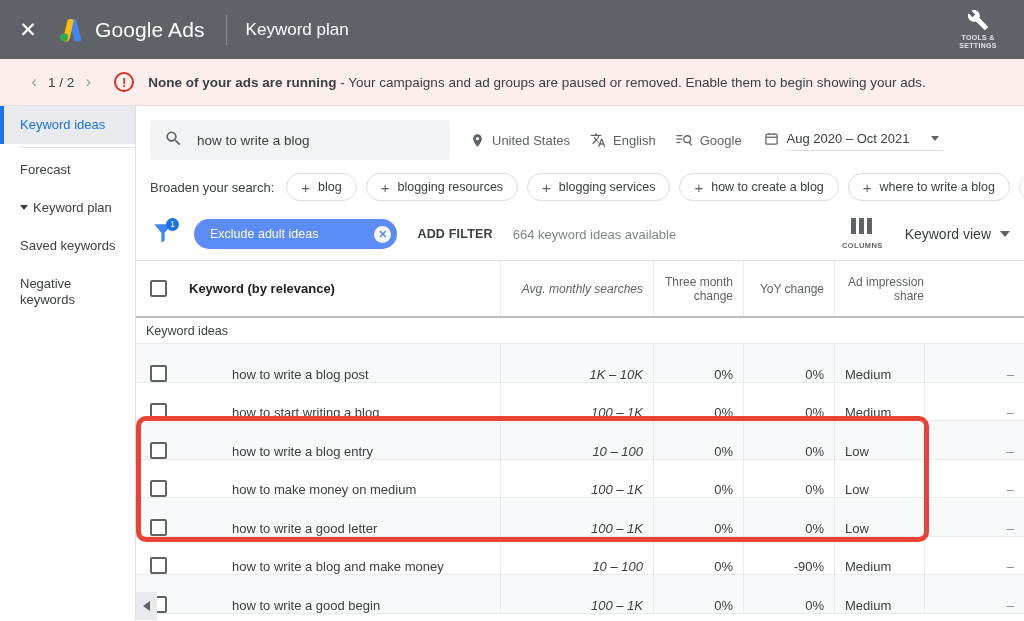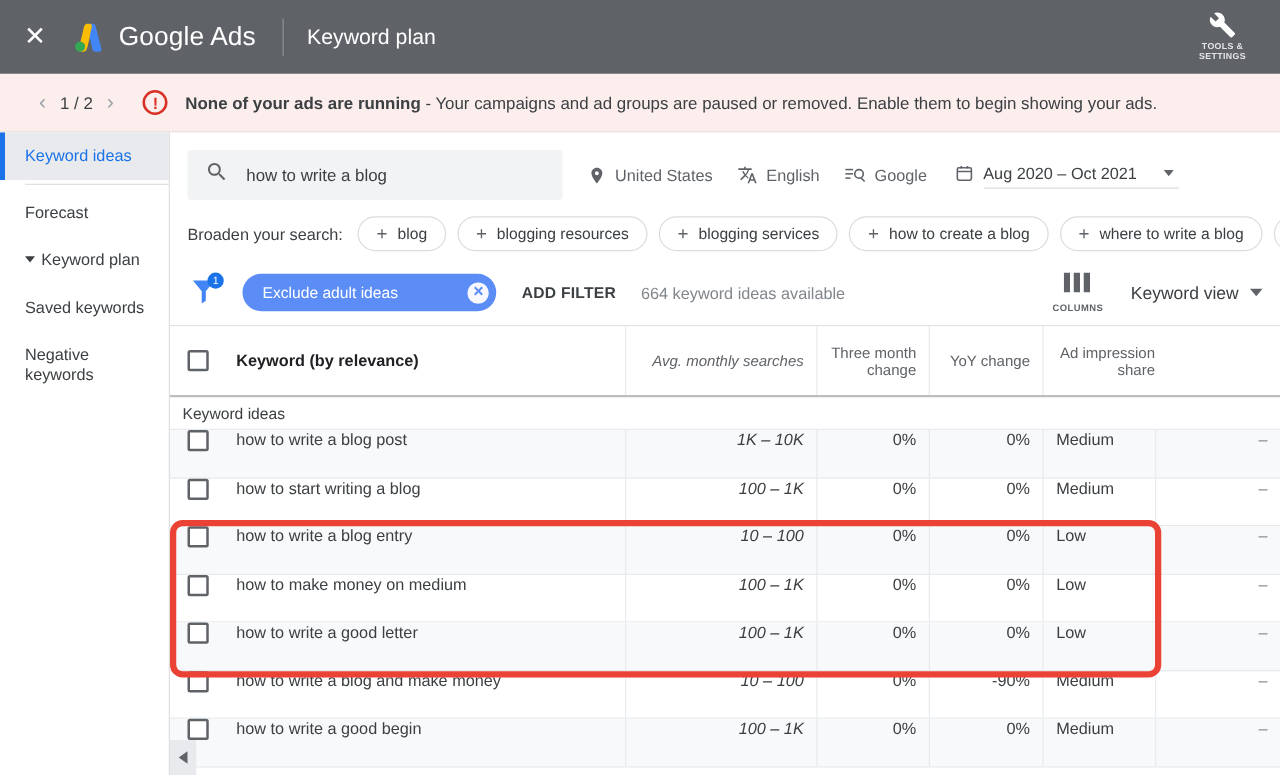--- a/index.html
+++ b/index.html
@@ -235,22 +235,22 @@
 
   .grouprow {
     display: flex; align-items: center; height: 26px;
     font-size: 12.5px; color: #3c4043; padding-left: 10px;
     border-bottom: 1px solid #e8eaed; background: #fff;
   }
 
   .trow { display: flex; height: 38.5px; border-bottom: 1px solid #e8eaed; }
   .trow.alt { background: #f8f9fa; }
   .td {
-    display: flex; align-items: flex-start; font-size: 13px;
-    color: #3c4043; border-left: 1px solid #e8eaed; padding: 0 10px;
+    display: flex; align-items: flex-end; font-size: 13px;
+    color: #3c4043; border-left: 1px solid #e8eaed; padding: 0 10px; gap: 43px;
   }
   .td.kw { border-left: none; padding-left: 14px; }
   .td.kw .cb { margin-right: 22px; }
   .td.num { justify-content: flex-end; }
   .td.left { justify-content: flex-start; }
   .dash { color: #80868b; }
 
   
   .annot {
     position: absolute; border: 5px solid #ea4335; border-radius: 10px;

